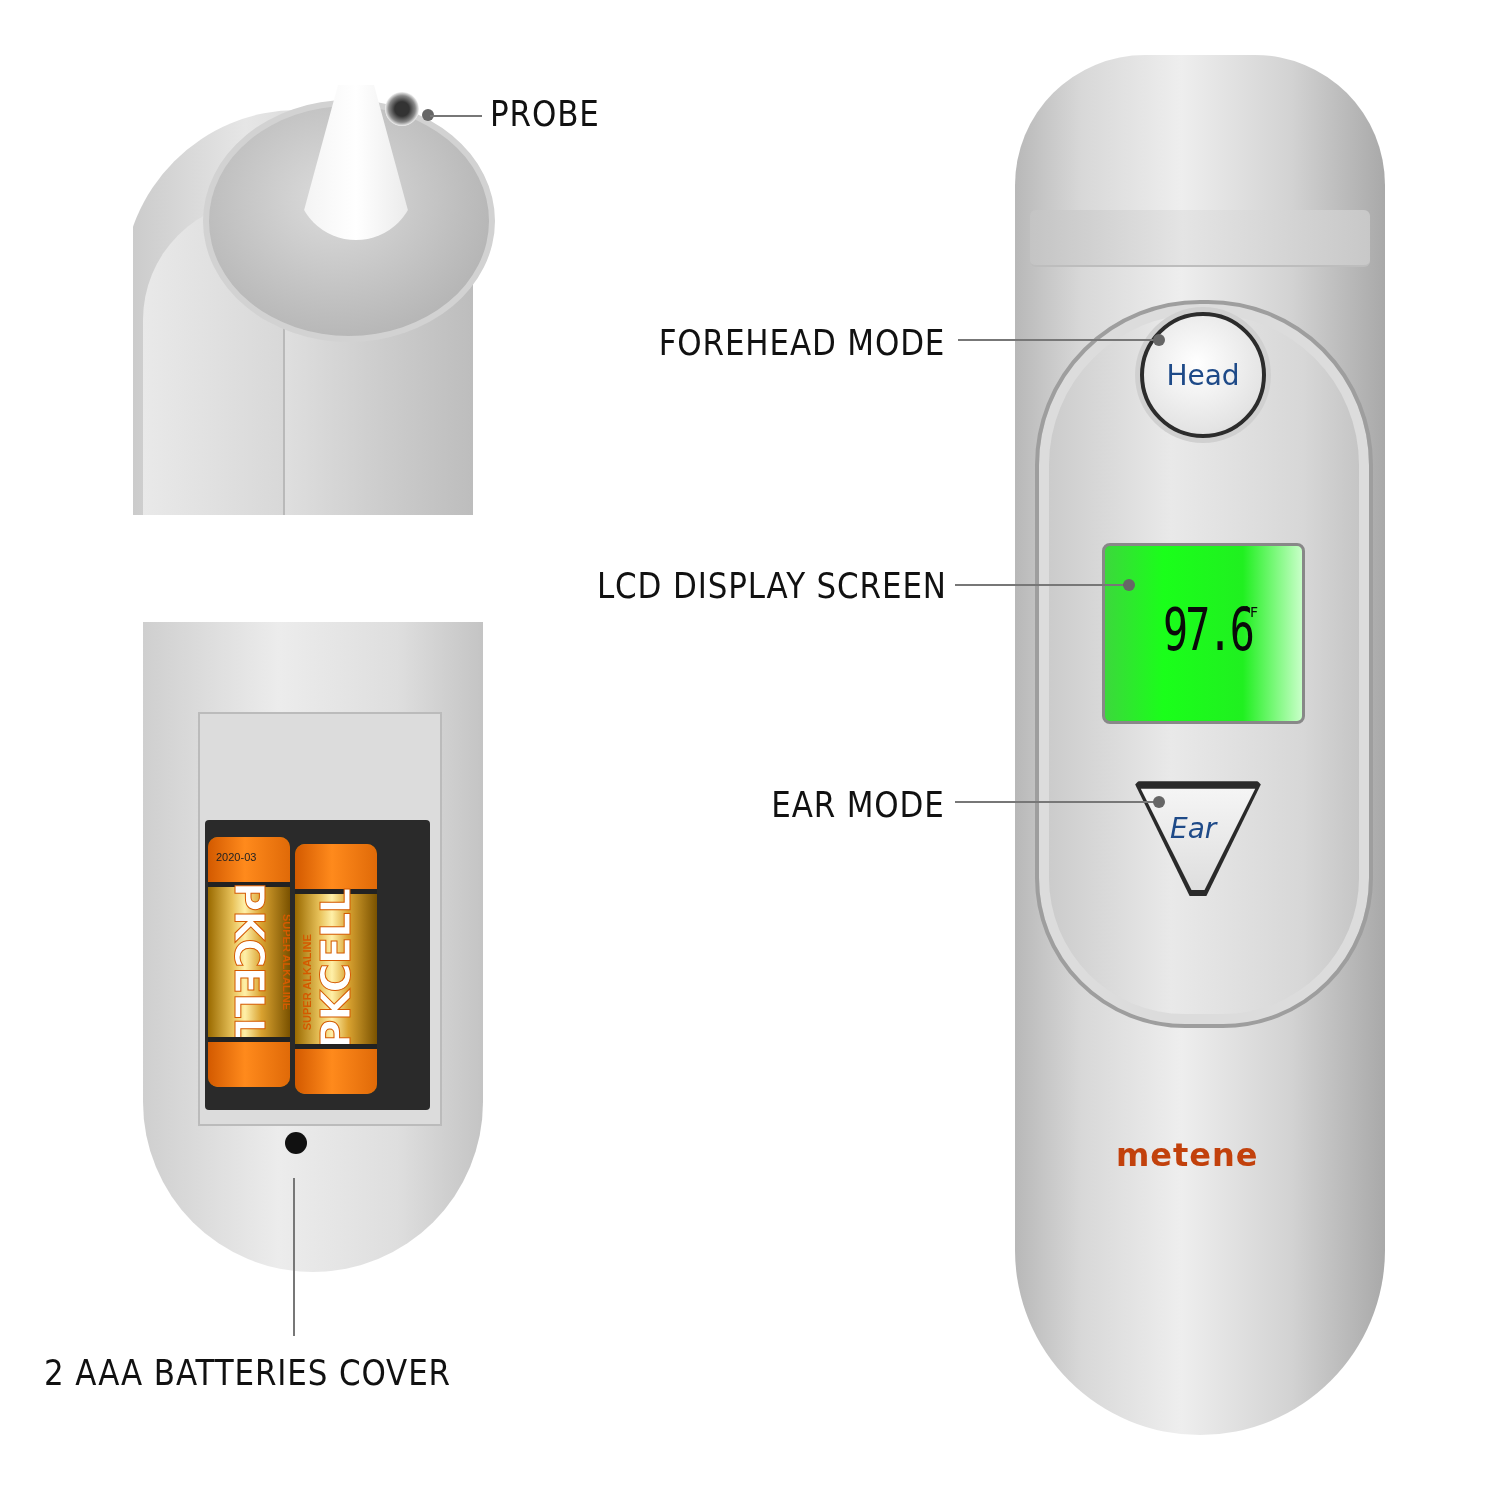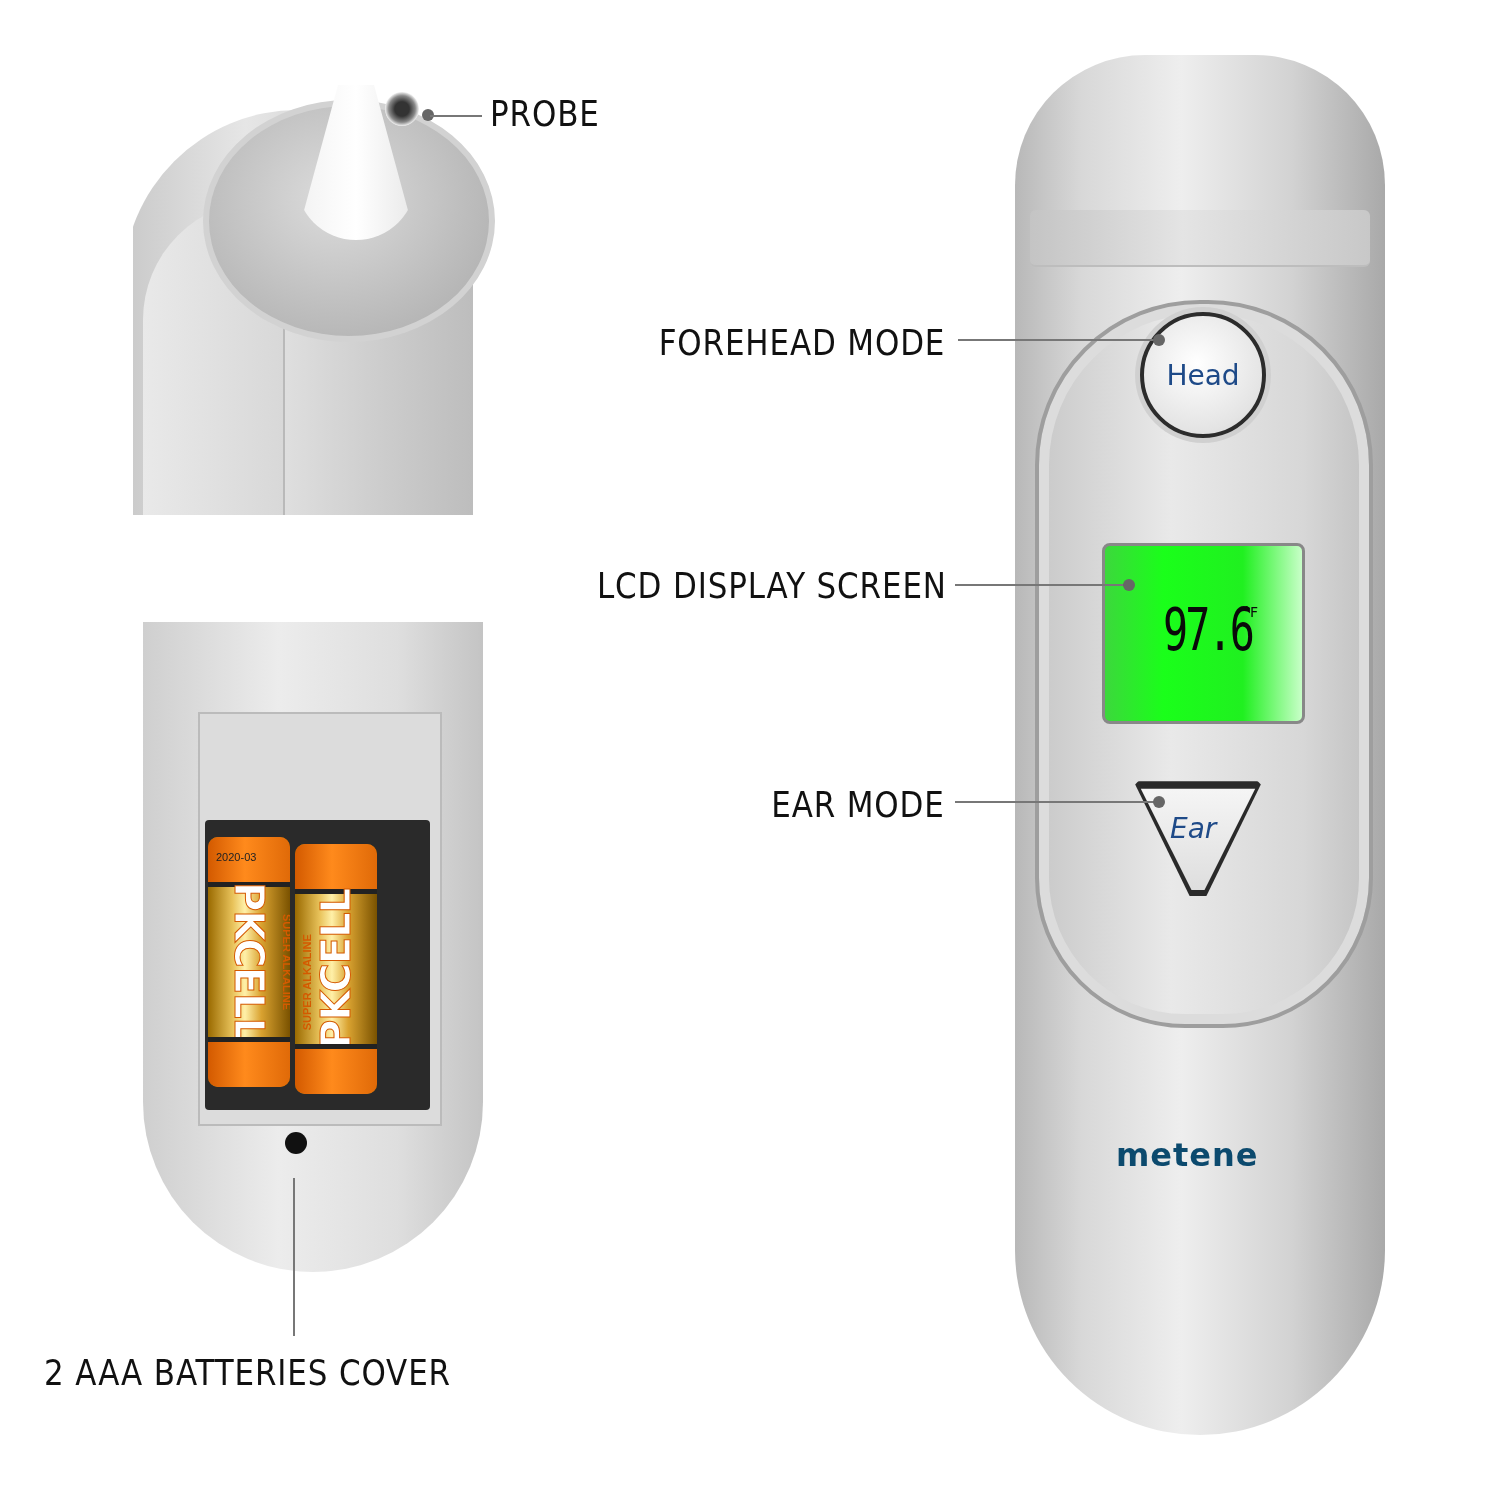--- a/index.html
+++ b/index.html
@@ -37,21 +37,21 @@
   .thermo-band{left:1030px;top:210px;width:340px;height:55px;background:linear-gradient(90deg,#c4c4c4,#e4e4e4 45%,#c8c8c8);border-bottom:2px solid #bdbdbd;border-radius:6px;}
   .face{left:1035px;top:300px;width:330px;height:720px;border-radius:165px 165px 150px 150px;border:4px solid #9e9e9e;background:linear-gradient(90deg,#c9c9c9 0%,#e9e9e9 40%,#d7d7d7 80%,#c2c2c2 100%);box-shadow:inset 0 0 0 10px #dcdcdc;}
   .btn-head{left:1140px;top:312px;width:118px;height:118px;border-radius:50%;background:radial-gradient(circle at 45% 40%,#ffffff,#e4e4e4 70%,#cfcfcf);border:4px solid #2c2c2c;box-shadow:0 0 0 5px #d0d0d0;display:flex;align-items:center;justify-content:center;}
   .btn-label{font-family:"DejaVu Sans",sans-serif;font-size:28px;color:#1e4a88;}
   .lcd{left:1102px;top:543px;width:197px;height:175px;border-radius:8px;background:linear-gradient(90deg,#3cd83c 0%,#1aff1a 30%,#20f020 70%,#c8ffc8 100%);border:3px solid #888;}
   .lcd-val{position:absolute;left:58px;top:50px;font-family:"DejaVu Sans Mono",monospace;font-size:58px;color:#0a0a0a;transform:scaleX(0.72);transform-origin:left top;letter-spacing:-4px;}
   .lcd-unit{position:absolute;left:138px;top:58px;font-family:"DejaVu Sans",sans-serif;font-size:14px;color:#0a0a0a;}
   .btn-ear{left:1133px;top:780px;width:130px;height:110px;background:linear-gradient(180deg,#f7f7f7,#dedede);clip-path:polygon(6% 8%,94% 8%,55% 100%,45% 100%);}
   .btn-ear-border{left:1128px;top:774px;width:140px;height:122px;background:#2a2a2a;clip-path:polygon(4% 6%,96% 6%,56% 100%,44% 100%);border-radius:30px;}
   .ear-label{left:1170px;top:812px;font-style:italic;}
-  .brand-logo{left:1116px;top:1136px;font-family:"DejaVu Sans",sans-serif;font-weight:bold;font-size:32px;color:#0c4a6e;letter-spacing:1px;}
+  .brand-logo{left:1116px;top:1136px;font-family:"DejaVu Sans",sans-serif;font-weight:bold;font-size:32px;color:#c2410c;letter-spacing:1px;}
 </style>
 </head>
 <body>
 
 <div class="abs probe-panel">
   <div class="abs probe-body"></div>
   <div class="abs probe-side"></div>
   <div class="abs probe-cap"></div>
   <div class="abs probe-cone"></div>
   <div class="abs probe-tip"></div>

